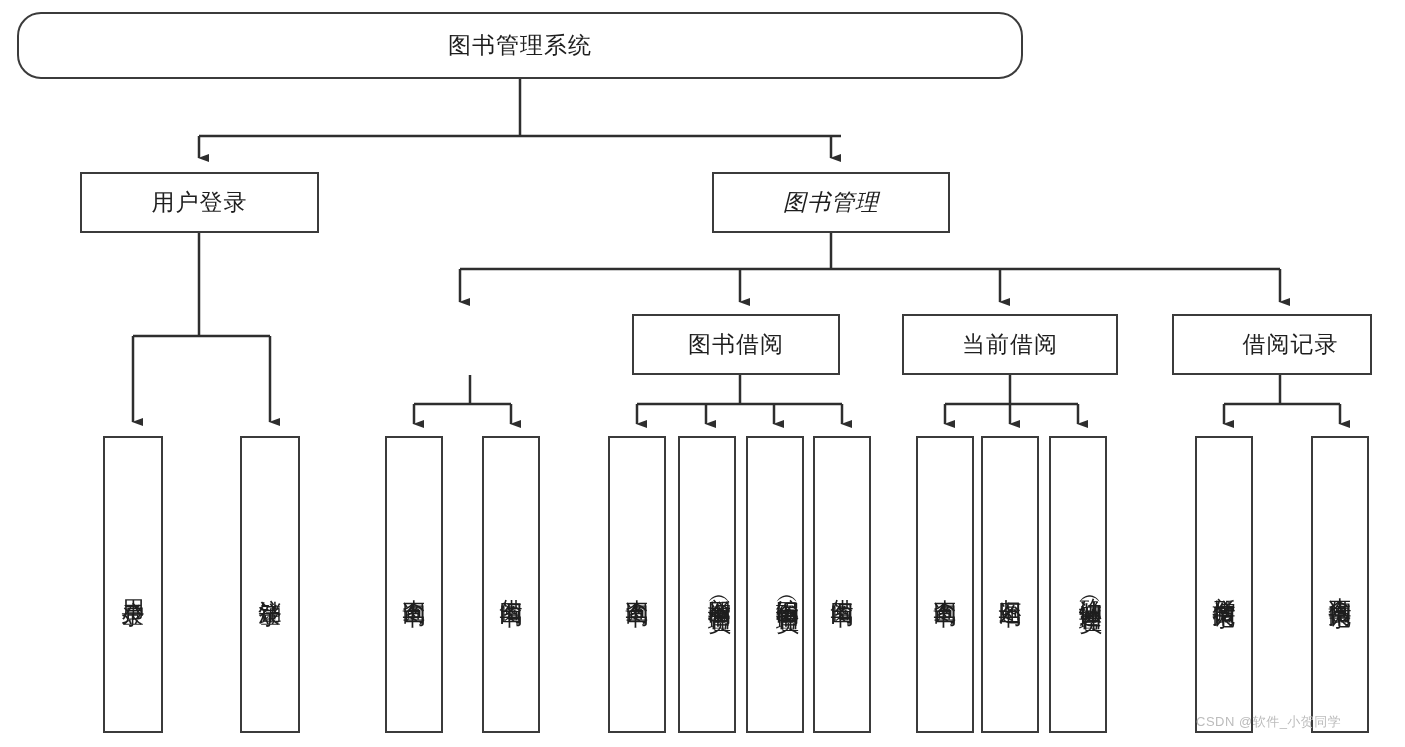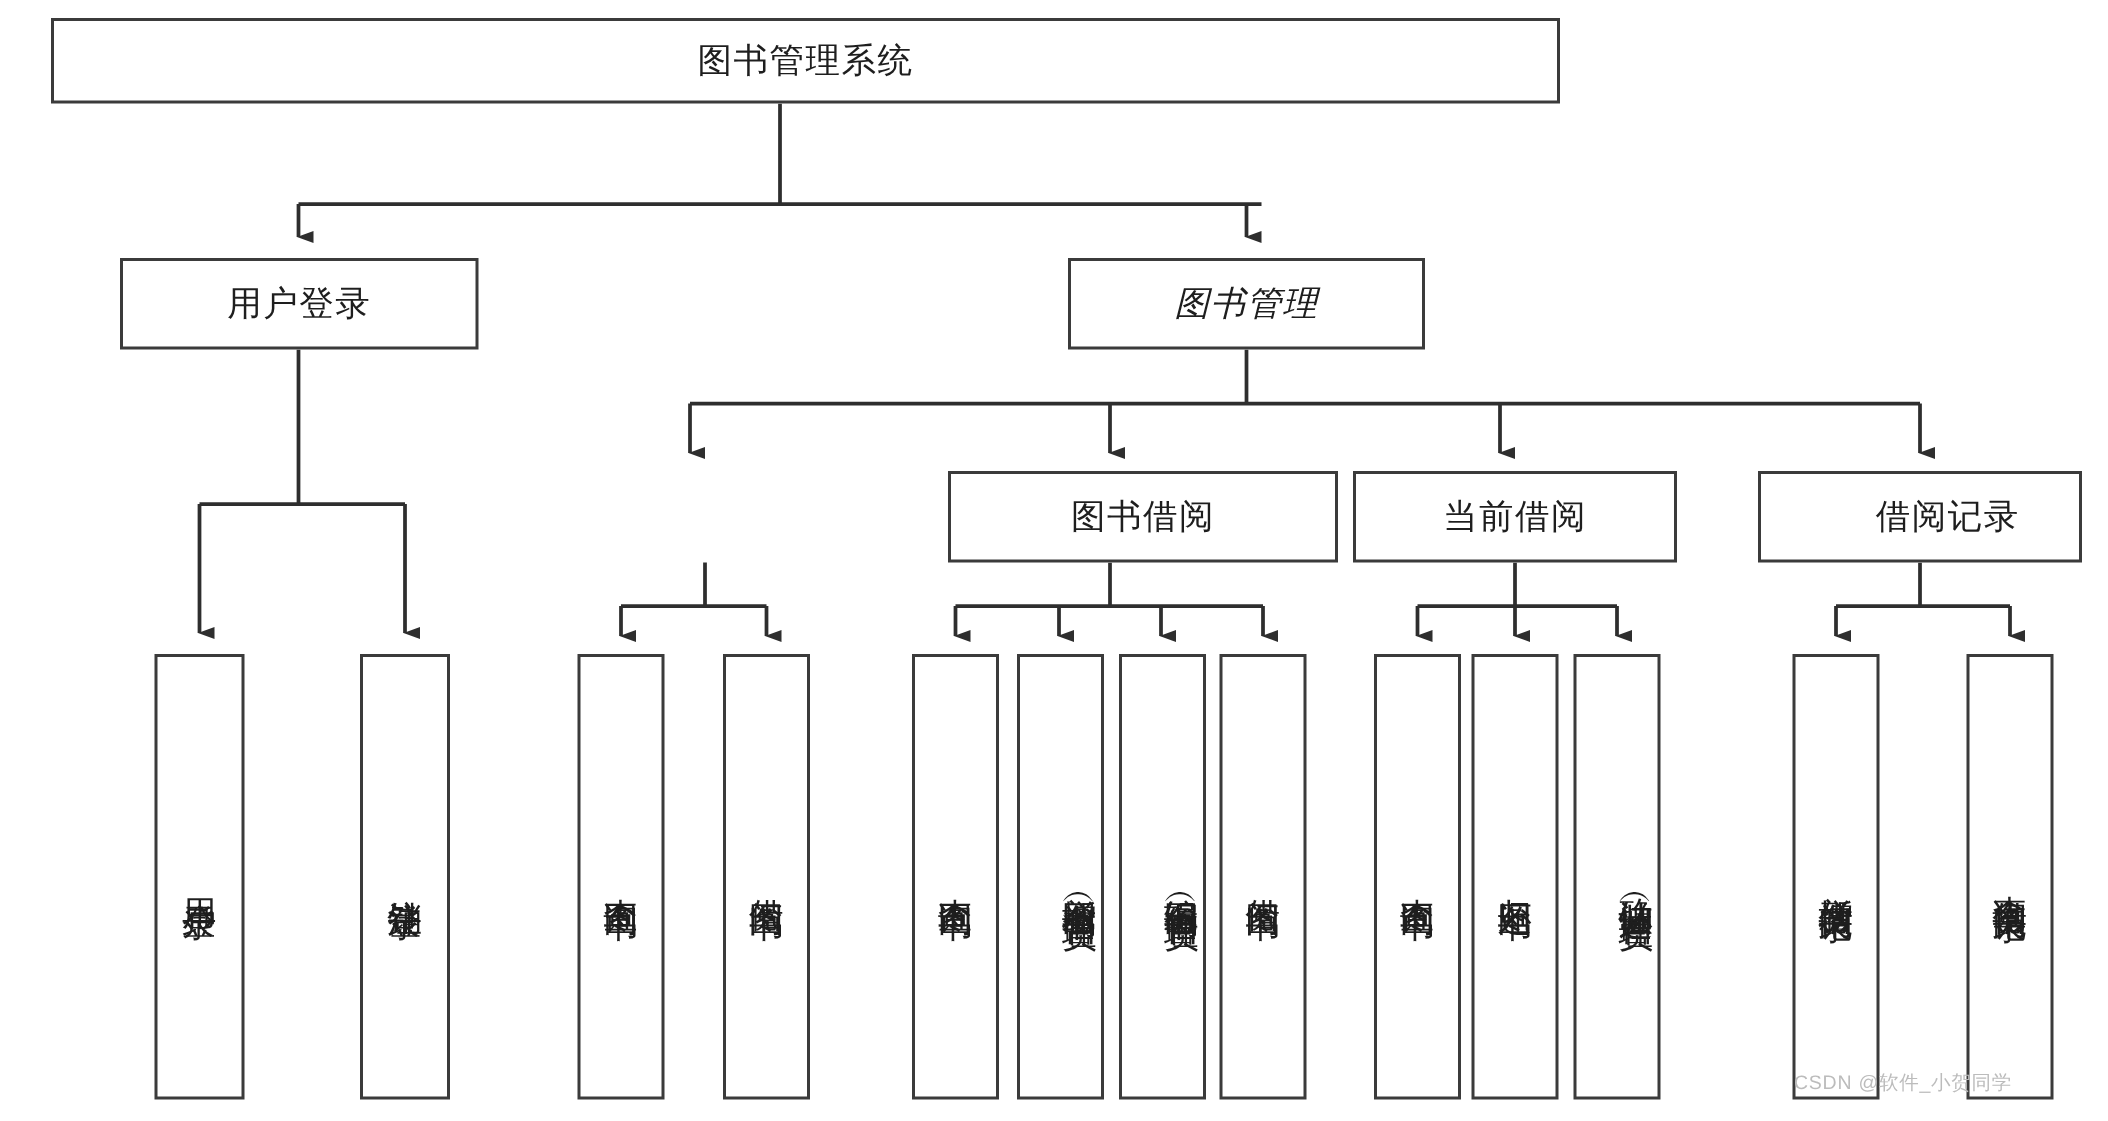--- a/index.html
+++ b/index.html
@@ -114,28 +114,28 @@
       <path d="M1010,404 L1010,424" marker-end="url(#arrow)"></path>
       <path d="M1078,404 L1078,424" marker-end="url(#arrow)"></path>
 
       <path d="M1280,375 L1280,404"></path>
       <path d="M1224,404 L1340,404"></path>
       <path d="M1224,404 L1224,424" marker-end="url(#arrow)"></path>
       <path d="M1340,404 L1340,424" marker-end="url(#arrow)"></path>
     </g>
   </svg>
 
-  <div class="node node-h" style="left:34px; top:12px; width:1006px; height:57px;">图书管理系统</div>
+  <div class="node node-h" style="left:17px; top:12px; width:1006px; height:67px;border-radius:24px;">图书管理系统</div>
 
   <div class="node node-h" style="left:80px; top:172px; width:239px; height:61px;">用户登录</div>
   <div class="node node-h" style="left:712px; top:172px; width:238px; height:61px;font-style:italic;">图书管理</div>
 
-  <div class="node node-h" style="left:632px; top:314px; width:260px; height:61px;">图书借阅</div>
+  <div class="node node-h" style="left:632px; top:314px; width:208px; height:61px;">图书借阅</div>
   <div class="node node-h" style="left:902px; top:314px; width:216px; height:61px;">当前借阅</div>
-  <div class="node node-h" style="left:1172px; top:314px; width:216px; height:61px;padding-left:37px;">借阅记录</div>
+  <div class="node node-h" style="left:1172px; top:314px; width:200px; height:61px;padding-left:37px;">借阅记录</div>
 
   <div class="node node-v mid" style="left:103px; top:436px; width:60px; height:297px;">用户登录</div>
   <div class="node node-v mid" style="left:240px; top:436px; width:60px; height:297px;">注销登录</div>
 
   <div class="node node-v mid" style="left:385px; top:436px; width:58px; height:297px;">查询图书</div>
   <div class="node node-v mid" style="left:482px; top:436px; width:58px; height:297px;">借阅图书</div>
 
   <div class="node node-v mid" style="left:608px; top:436px; width:58px; height:297px;">查询图书</div>
   <div class="node node-v" style="left:678px; top:436px; width:58px; height:297px;">新增图书（管理员）</div>
   <div class="node node-v" style="left:746px; top:436px; width:58px; height:297px;">编辑图书（管理员）</div>

